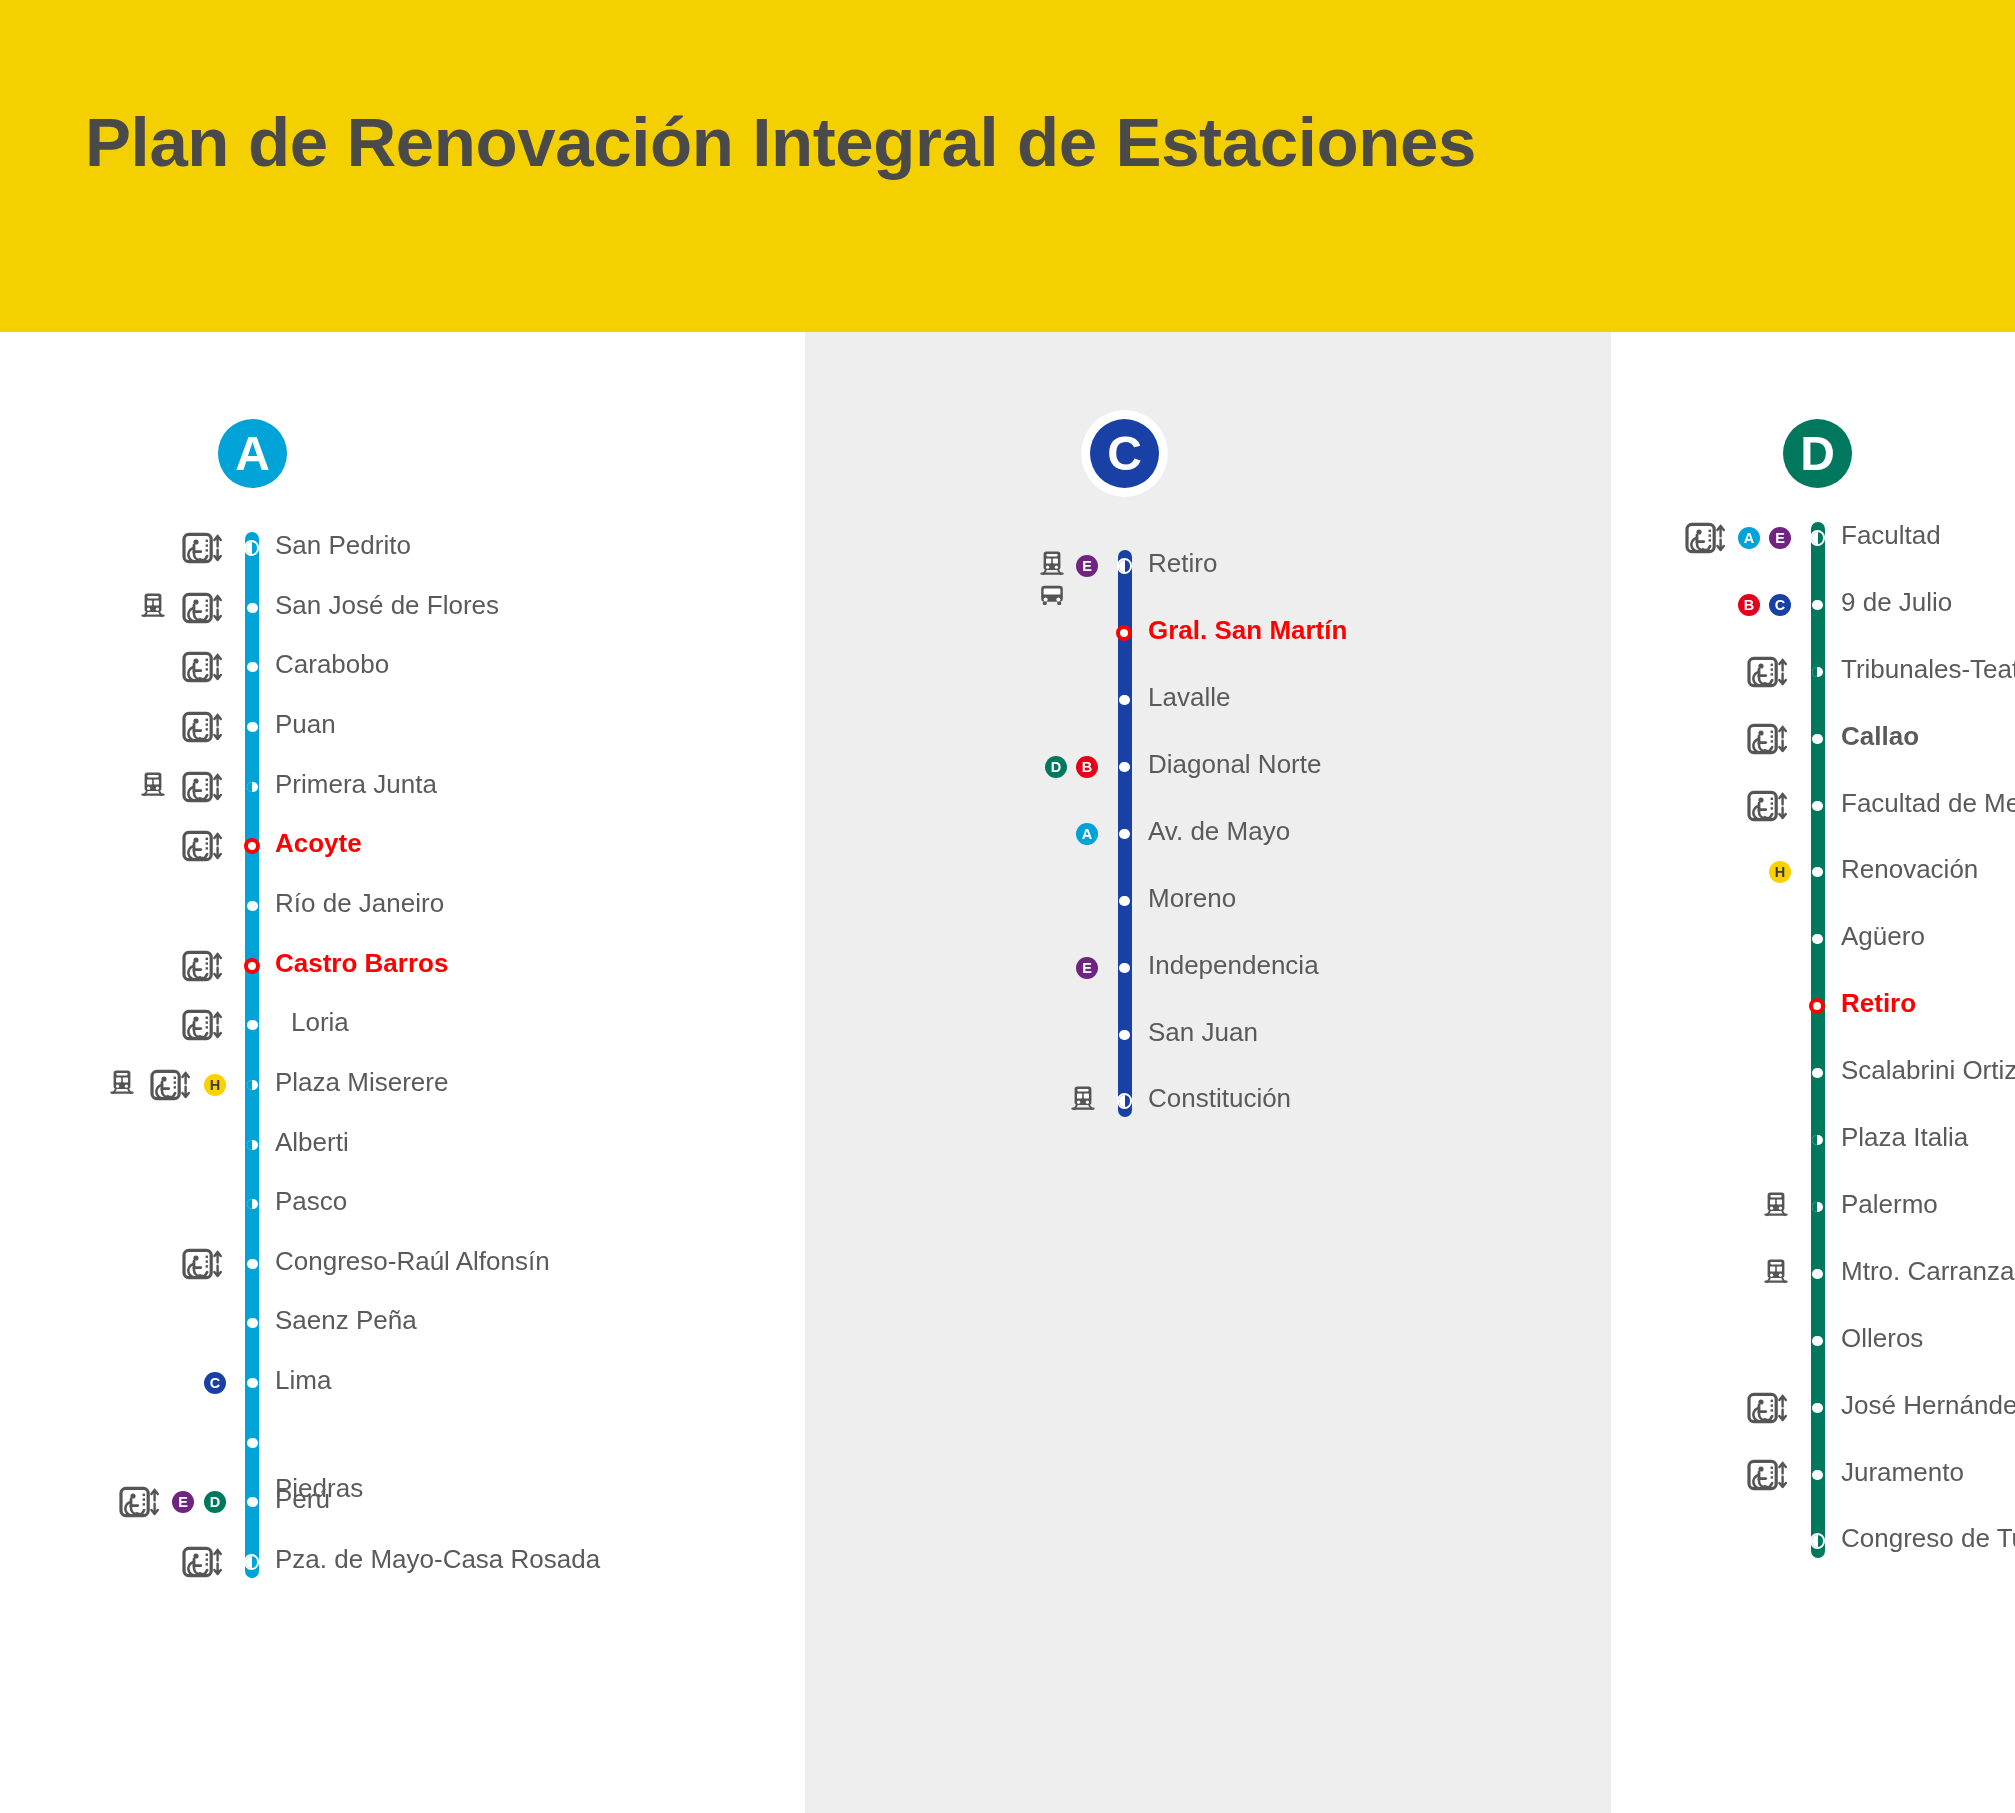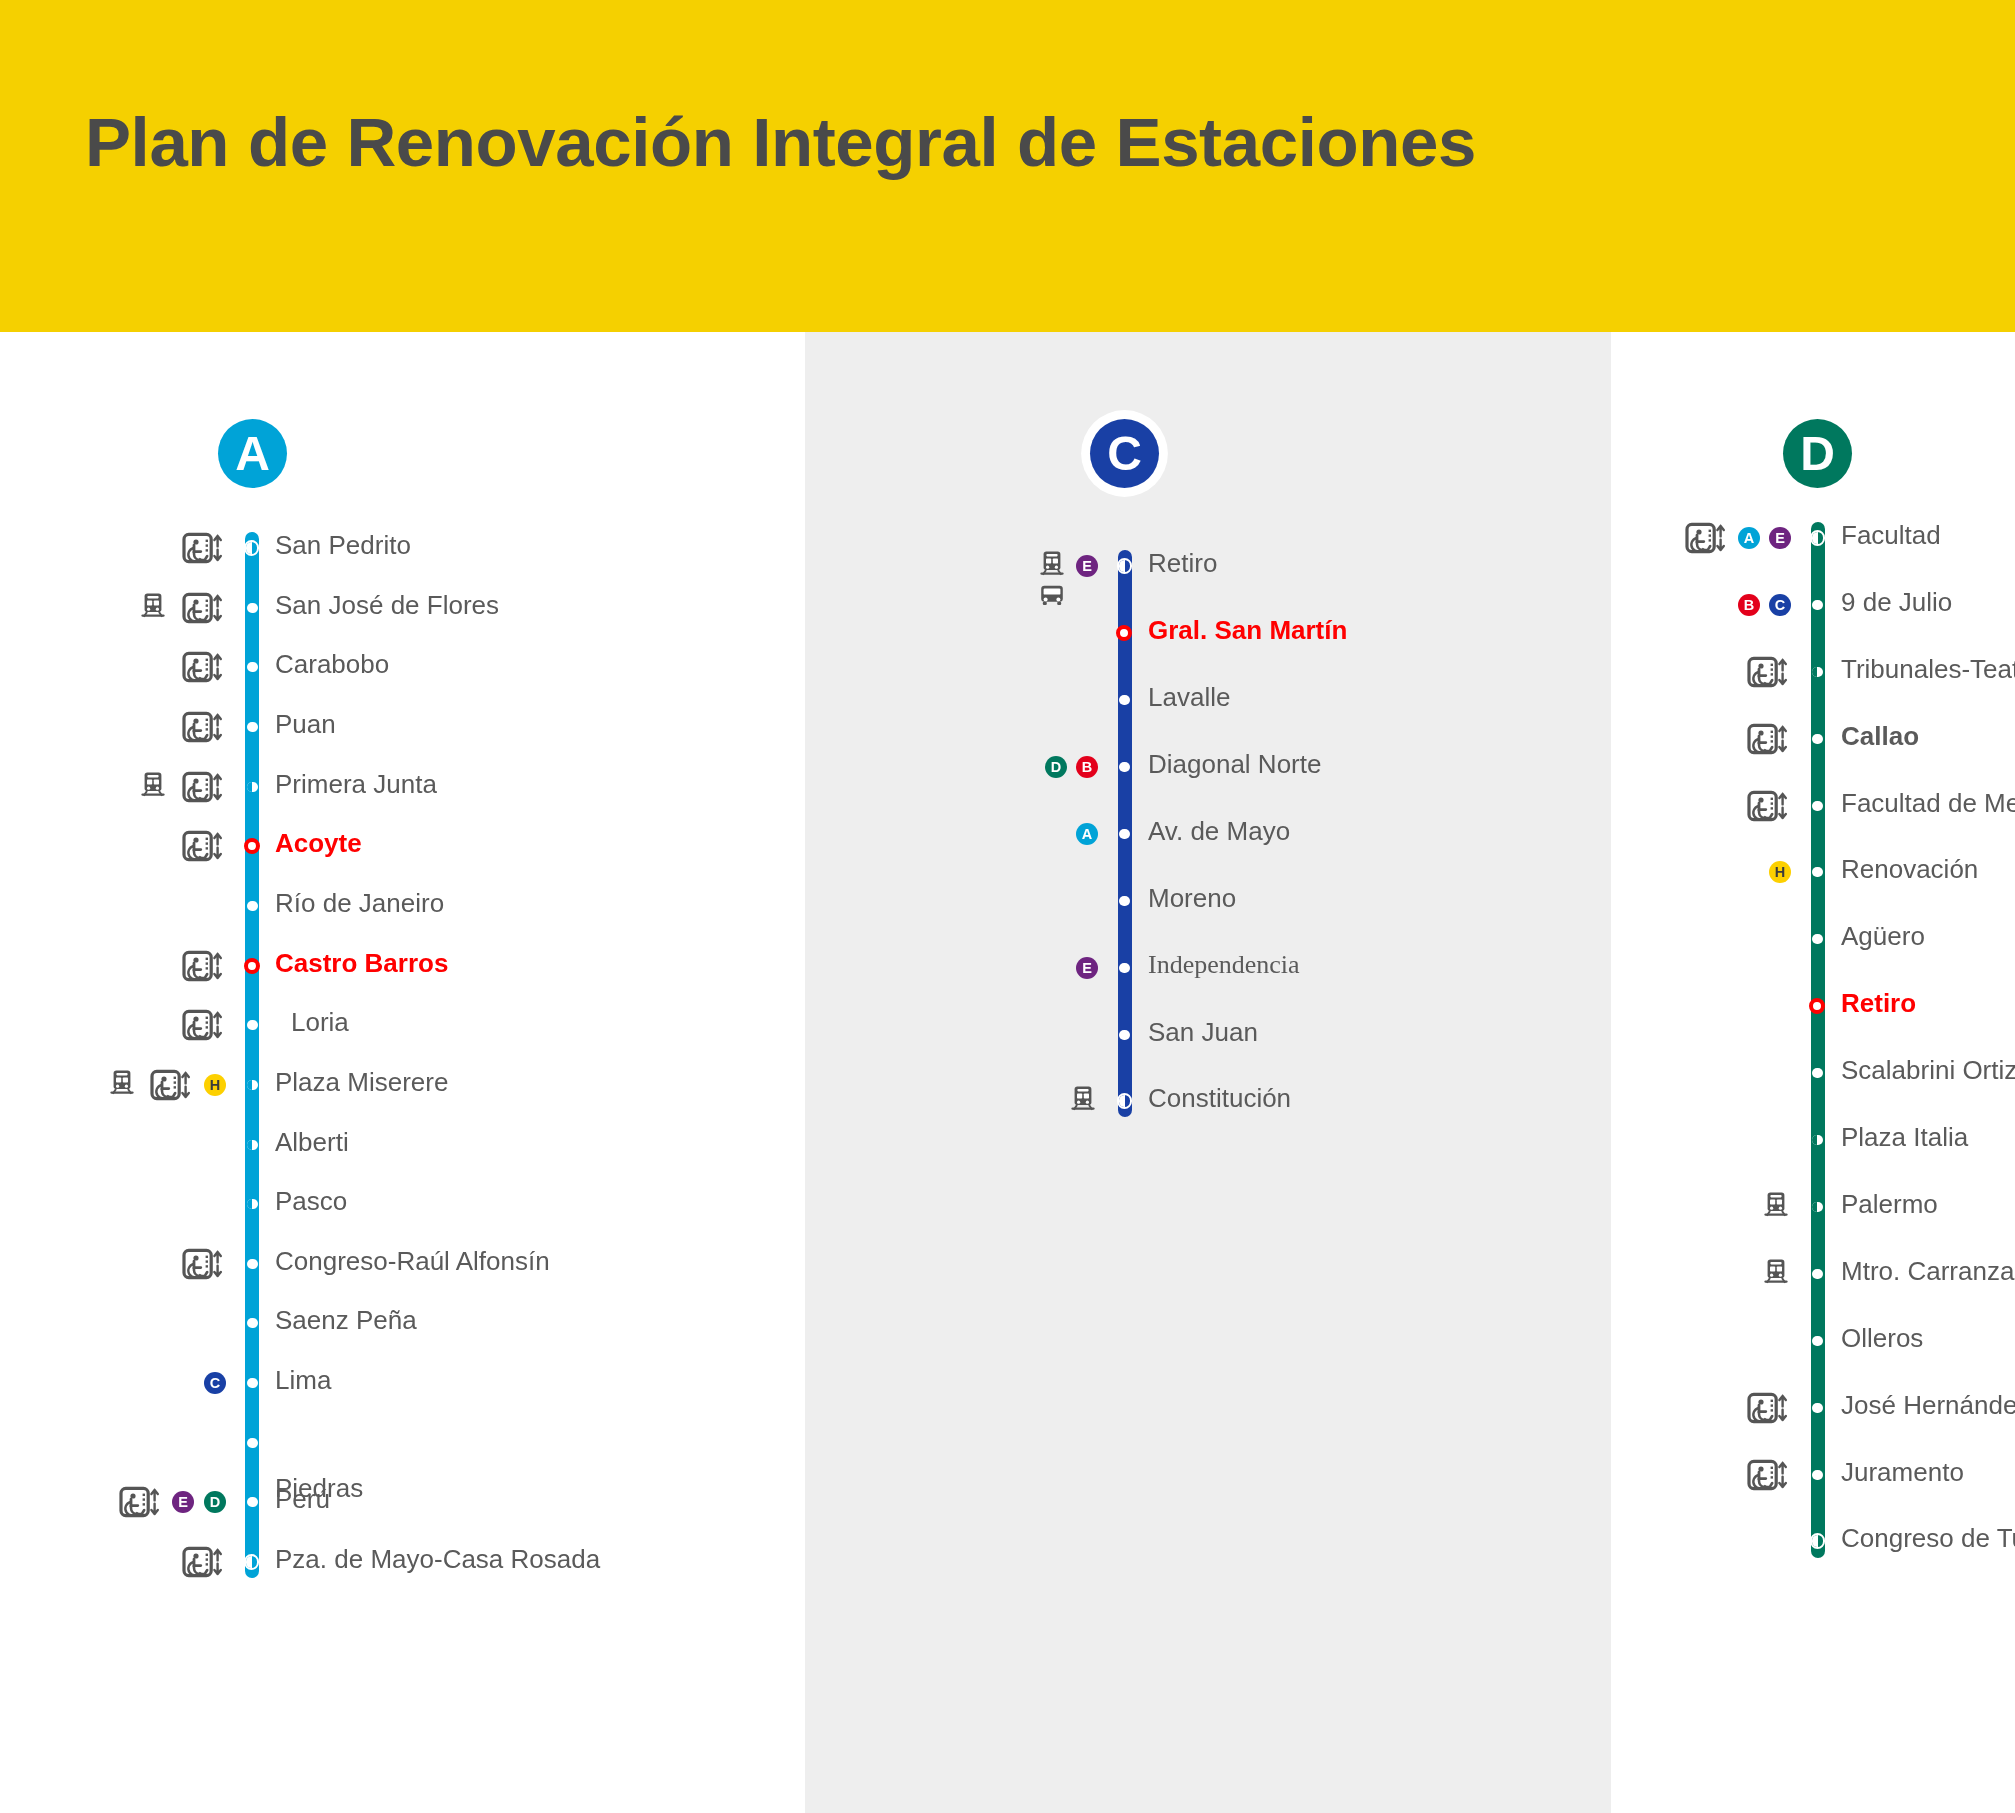--- a/index.html
+++ b/index.html
@@ -440,21 +440,21 @@
           <div class="dot" style="left: 1119px;"></div>
           <div class="st-name" style="left: 1148px;">Av. de Mayo</div>
           <div class="conn" style="left: 1076px; background: rgb(0, 163, 215);">A</div>
         </div>
         <div class="st" style="left: 0px; top: 901px;">
           <div class="dot" style="left: 1119px;"></div>
           <div class="st-name" style="left: 1148px;">Moreno</div>
         </div>
         <div class="st" style="left: 0px; top: 968px;">
           <div class="dot" style="left: 1119px;"></div>
-          <div class="st-name" style="left: 1148px; font-family: Liberation Serif, serif;">Independencia</div>
+          <div class="st-name" style="left: 1148px;">Independencia</div>
           <div class="conn" style="left: 1076px; background: rgb(110, 36, 128);">E</div>
         </div>
         <div class="st" style="left: 0px; top: 1035px;">
           <div class="dot" style="left: 1119px;"></div>
           <div class="st-name" style="left: 1148px;">San Juan</div>
         </div>
         <div class="st" style="left: 0px; top: 1101px;">
           <div class="dot term" style="left: 1117px;"></div>
           <div class="st-name" style="left: 1148px;">Constitución</div>
           <div class="xglyph" style="left: 1068px; top: -16px;">

